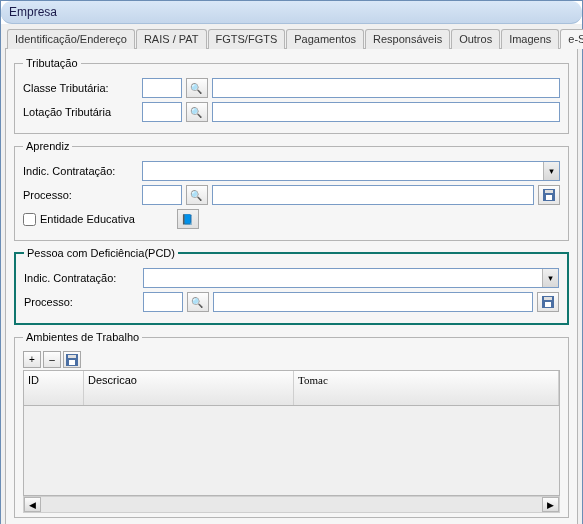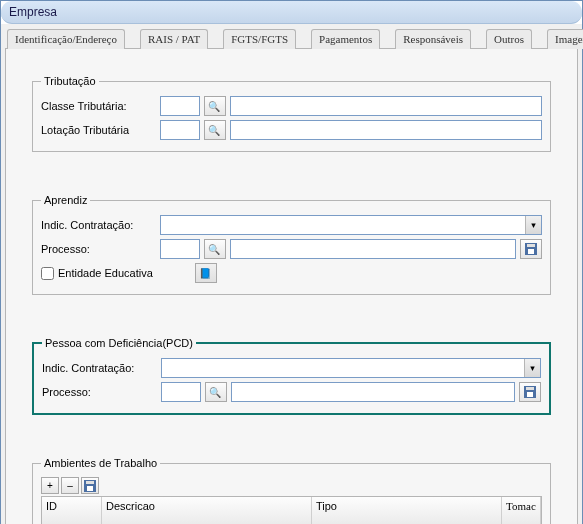--- a/index.html
+++ b/index.html
@@ -28,24 +28,23 @@
   .content {
     flex: 1;
     background: #f0f0f0;
     padding: 4px 4px 0 4px;
     display: flex;
     flex-direction: column;
   }
   
   .tabbar {
     display: flex;
-    gap: 15px;
+    gap: 1px;
     border-bottom: 1px solid #b5b5b5;
     padding: 0 2px;
-    font-family: Liberation Serif, serif;
   }
   .tab {
     background: #ebebeb;
     border: 1px solid #b5b5b5;
     border-bottom: none;
     border-radius: 3px 3px 0 0;
     padding: 3px 7px;
     color: #333;
     cursor: default;
     position: relative;
@@ -63,21 +62,21 @@
     border-top: none;
     padding: 8px 8px 6px 8px;
     display: flex;
     flex-direction: column;
     gap: 6px;
   }
   
   fieldset {
     border: 1px solid #b5b5b5;
     padding: 6px 8px 8px 8px;
-    margin: 18px;
+    margin: 0;
     background: #f6f6f6;
   }
   fieldset.highlight {
     border: 2px solid #0f766e;
   }
   legend {
     padding: 0 3px;
     font-size: 11px;
   }
   .row {
@@ -314,21 +313,20 @@
             <span class="btn-icon">
                 <span>–</span>
               </span>
             <span class="btn-icon">
                 <span class="icon-floppy"></span>
               </span>
           </div>
           <div class="tbl-head">
             <div class="cell c-id">ID</div>
             <div class="cell c-desc">Descricao</div>
-            <div class="cell c-tipo">Tipo</div>
             <div class="cell c-tom">Tomac</div>
           </div>
           <div class="tbl-scroll"></div>
           <div class="hscroll">
             <span class="arrow">◀</span>
             <span class="arrow">▶</span>
           </div>
         </div>
       </fieldset>
 

